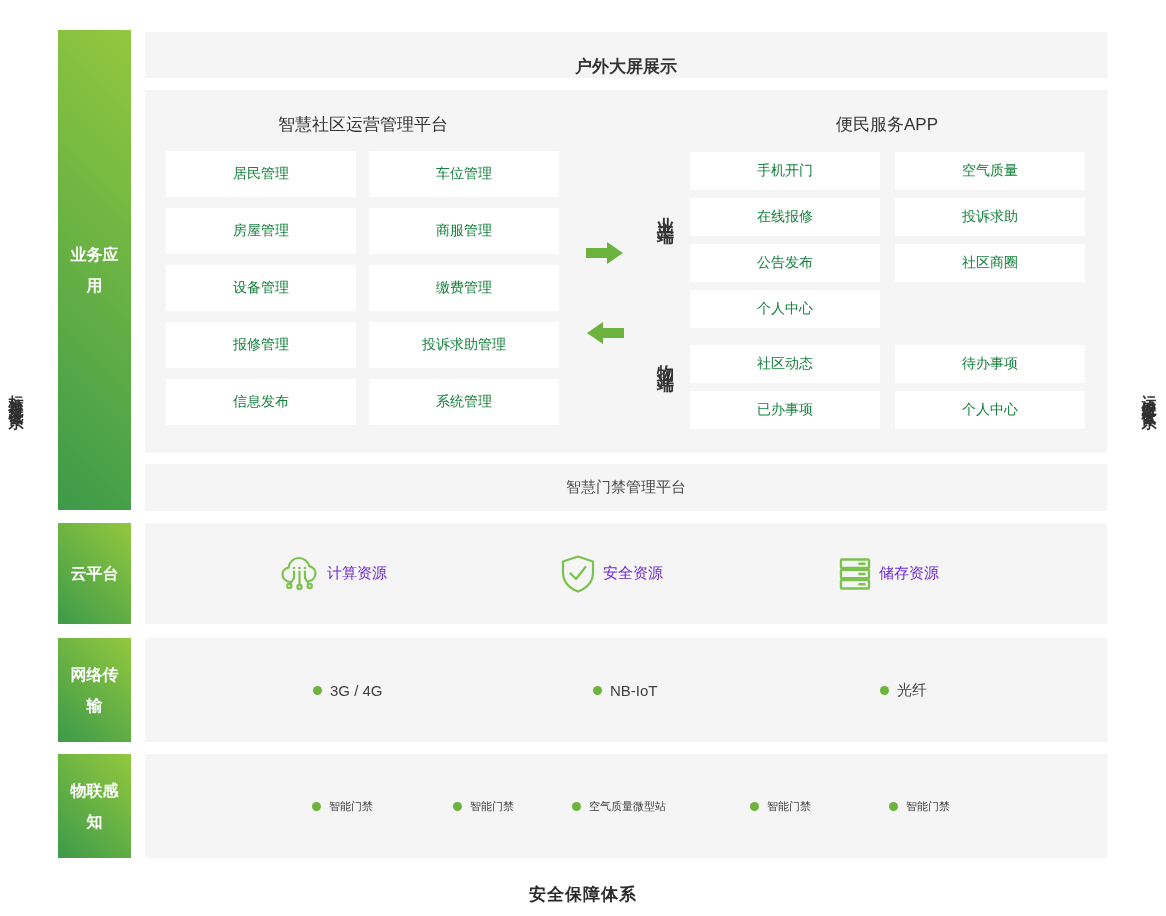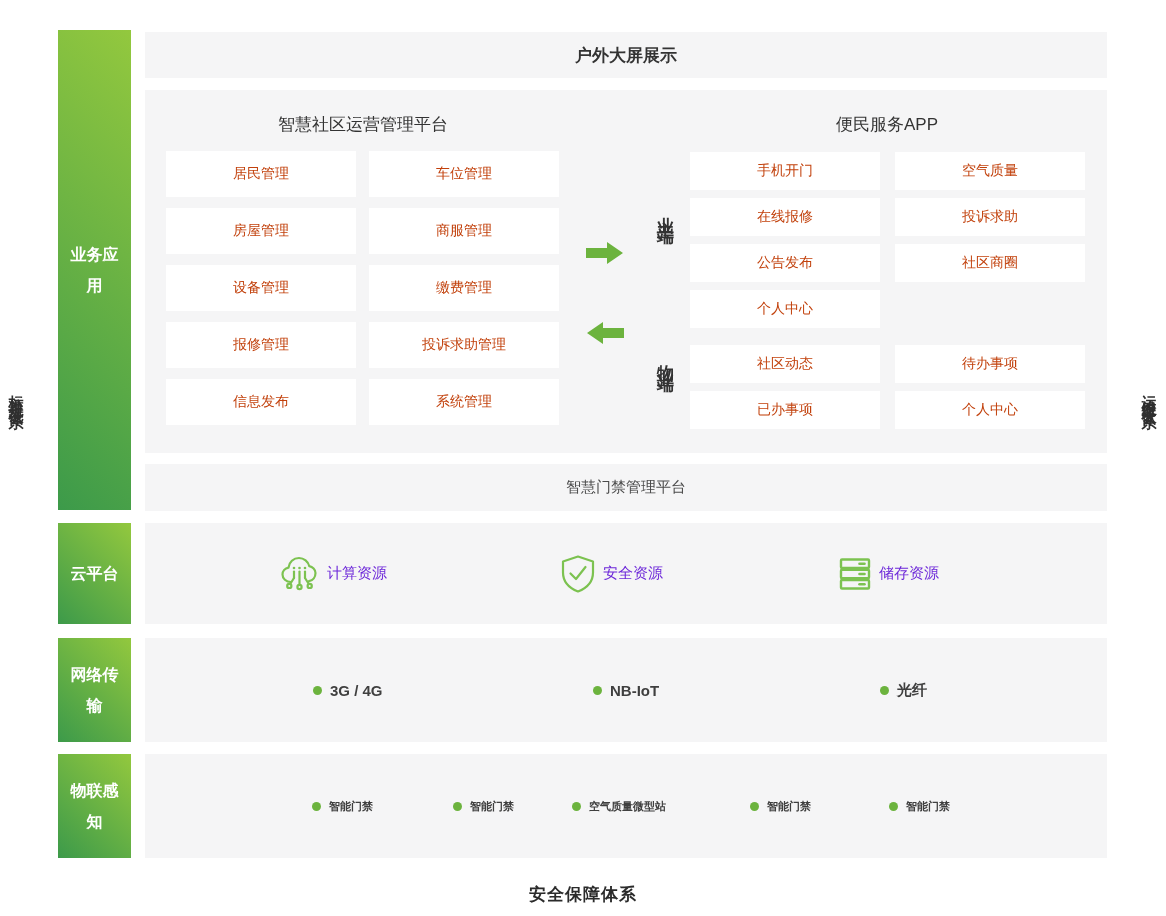--- a/index.html
+++ b/index.html
@@ -21,60 +21,60 @@
                display:flex; align-items:center; justify-content:center; }
   .bar-business { top:30px;  height:480px; }
   .bar-cloud    { top:523px; height:101px; }
   .bar-network  { top:638px; height:104px; }
   .bar-iot      { top:754px; height:104px; }
   .bar-label { color:#fff; font-weight:700; font-size:16px; line-height:1.95;
                text-align:center; max-width:52px; word-break:break-all; }
 
   
   .row { position:absolute; left:145px; width:962px; background:#f5f5f6; }
-  .top-bar  { top:32px;  height:46px; display:flex; align-items:center; justify-content:center;
+  .top-bar  { top:32px;  height:46px; display:flex; align-items:flex-end; justify-content:center;
               font-size:17px; font-weight:700; color:#333; }
   .main-panel { top:90px; height:363px; }
   .gate-row { top:464px; height:47px; display:flex; align-items:center; justify-content:center;
               font-size:15px; color:#4b4b4b; }
   .cloud-row   { top:523px; height:101px; }
   .network-row { top:638px; height:104px; }
   .iot-row     { top:754px; height:104px; }
 
   
   .panel-title { position:absolute; top:23px; width:394px; text-align:center;
                  font-size:17px; font-weight:400; color:#333; }
   .platform-title { left:21px; }
   .app-title      { left:545px; }
 
   
   .grid { position:absolute; display:grid; grid-template-columns:190px 190px; }
   .platform-grid { left:21px;  top:61px;  grid-auto-rows:46px; gap:11px 13px; }
   .owner-grid    { left:545px; top:62px;  grid-auto-rows:38px; gap:8px 15px; }
   .property-grid { left:545px; top:255px; grid-auto-rows:38px; gap:8px 15px; }
   .cell { background:#fff; display:flex; align-items:center; justify-content:center;
-          font-size:14px; color:#c2410c; }
+          font-size:14px; color:#15803d; }
 
   
   .arrow { position:absolute; left:441px; }
   .arrow-right { top:151px; }
   .arrow-left  { top:231px; }
   .vtag { position:absolute; left:509px; writing-mode:vertical-rl; text-orientation:upright;
           font-weight:700; font-size:17px; letter-spacing:5px; color:#333; }
   .owner-tag    { top:113px; }
   .property-tag { top:261px; }
 
   
   .resource { position:absolute; top:0; height:100%; display:flex; align-items:center;
               gap:7px; font-size:15px; color:#6d28d9; }
   .res-1 { left:133px; } .res-2 { left:415px; } .res-3 { left:693px; }
 
   
   .bullet-item { position:absolute; top:0; height:100%; display:flex; align-items:center;
-                 gap:8px; font-size:15px; color:#3f3f3f;font-weight:bold; }
+                 gap:8px; font-size:15px; color:#3f3f3f; }
   .iot-row .bullet-item { font-size:11px; }
   .dot { width:9px; height:9px; border-radius:50%; background:#6cb33e; flex:0 0 auto; }
   .net-1 { left:168px; } .net-2 { left:448px; } .net-3 { left:735px; }
   .iot-1 { left:167px; } .iot-2 { left:308px; } .iot-3 { left:427px; }
   .iot-4 { left:605px; } .iot-5 { left:744px; }
 
   svg { display:block; }
 </style>
 </head>
 <body>

